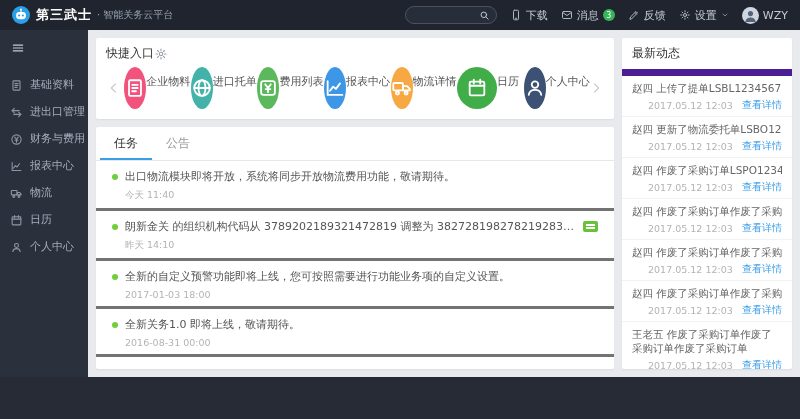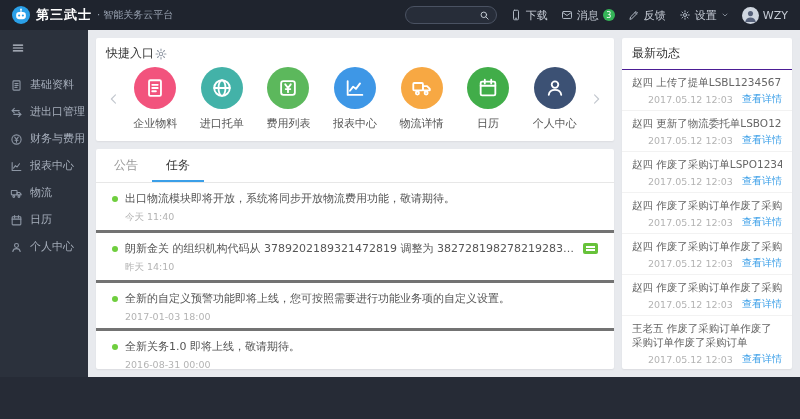--- a/index.html
+++ b/index.html
@@ -43,21 +43,21 @@
   
   .quick { padding:7px 10px 10px; }
   .quick-head { display:flex; align-items:center; justify-content:flex-start; }
   .panel-title { font-size:12px; color:#333; }
   .gear-btn { width:14px; height:14px; color:#9aa1ac; cursor:pointer; }
   .gear-btn svg { width:100%; height:100%; }
   .carousel { display:flex; align-items:center; margin-top:5px; }
   .chev { width:16px; color:#c3c8cf; cursor:pointer; flex-shrink:0; }
   .chev svg { width:14px; height:14px; margin:auto; }
   .quick-items { flex:1; display:flex; justify-content:space-around; min-width:0; }
-  .quick-item { display:flex; flex-direction:column; align-items:center; cursor:pointer; width:62px; }
+  .quick-item { display:flex; cursor:pointer; width:62px; }
   .qcircle { width:42px; height:42px; border-radius:50%; display:flex; align-items:center; justify-content:center; color:#fff; }
   .qicon { display:flex; }
   .qicon svg { width:22px; height:22px; }
   .qlabel { margin-top:7px; font-size:11px; color:#555; white-space:nowrap; }
 
   
   .board { flex:1; display:flex; flex-direction:column; overflow:hidden; }
   .tabbar { display:flex; border-bottom:1px solid #e7e7e7; padding:0 4px; }
   .tab { padding:8px 14px 6px; font-size:12px; color:#999; cursor:pointer; border-bottom:2px solid transparent; }
   .tab.active { color:#333; border-bottom-color:#3b9fe8; }
@@ -65,21 +65,21 @@
   .task-item { padding:8px 16px 6px; border-bottom:3px solid #737373; }
   .task-line { display:flex; align-items:center; gap:7px; min-width:0; }
   .dot { width:6px; height:6px; border-radius:50%; background:#6fce3e; flex-shrink:0; }
   .task-text { font-size:11px; color:#555; white-space:nowrap; overflow:hidden; text-overflow:ellipsis; }
   .card-ic { width:15px; height:11px; border-radius:2px; background:#67c23a; display:inline-block; position:relative; flex-shrink:0; }
   .card-ic::after { content:""; position:absolute; left:3px; top:3px; right:3px; height:1.5px; background:#fff; box-shadow:0 3px 0 #fff; }
   .task-time { margin:5px 0 0 13px; font-size:9.5px; color:#b3b3b3; }
 
   
   .news { width:170px; flex-shrink:0; display:flex; flex-direction:column; overflow:hidden; }
-  .news-head { padding:7px 10px; font-size:12px; color:#333; border-bottom:1px solid #4c1d95; }
+  .news-head { padding:7px 10px; font-size:12px; color:#333; border-bottom:7px solid #4c1d95; }
   .news-list { flex:1; overflow:hidden; }
   .news-item { padding:5px 10px 4px; border-bottom:1px solid #f2f2f2; }
   .news-text { font-size:10.5px; color:#666; line-height:14px; white-space:nowrap; overflow:hidden; }
   .news-item:last-child .news-text { white-space:normal; max-height:28px; }
   .news-meta { display:flex; justify-content:space-between; align-items:center; margin-top:3px; }
   .news-date { font-size:9.5px; color:#b3b3b3;margin-left:16px; }
   .news-link { font-size:10px; color:#3b9fe8; cursor:pointer; }
 
   .footer { height:42px; background:#262b36; }
 </style>
@@ -366,22 +366,22 @@
           <span class="chev">
             <svg class="ic" viewBox="0 0 24 24">
                 <path d="M9.5 5l7 7-7 7"></path>
               </svg>
           </span>
         </div>
       </section>
 
       <section class="panel board">
         <div class="tabbar">
+          <span class="tab active">任务</span>
           <span class="tab">公告</span>
-          <span class="tab active">任务</span>
         </div>
         <div class="task-list">
 
             <div class="task-item">
               <div class="task-line">
                 <span class="dot"></span>
                 <span class="task-text">出口物流模块即将开放，系统将同步开放物流费用功能，敬请期待。</span>
 
               </div>
               <div class="task-time">今天 11:40</div>

